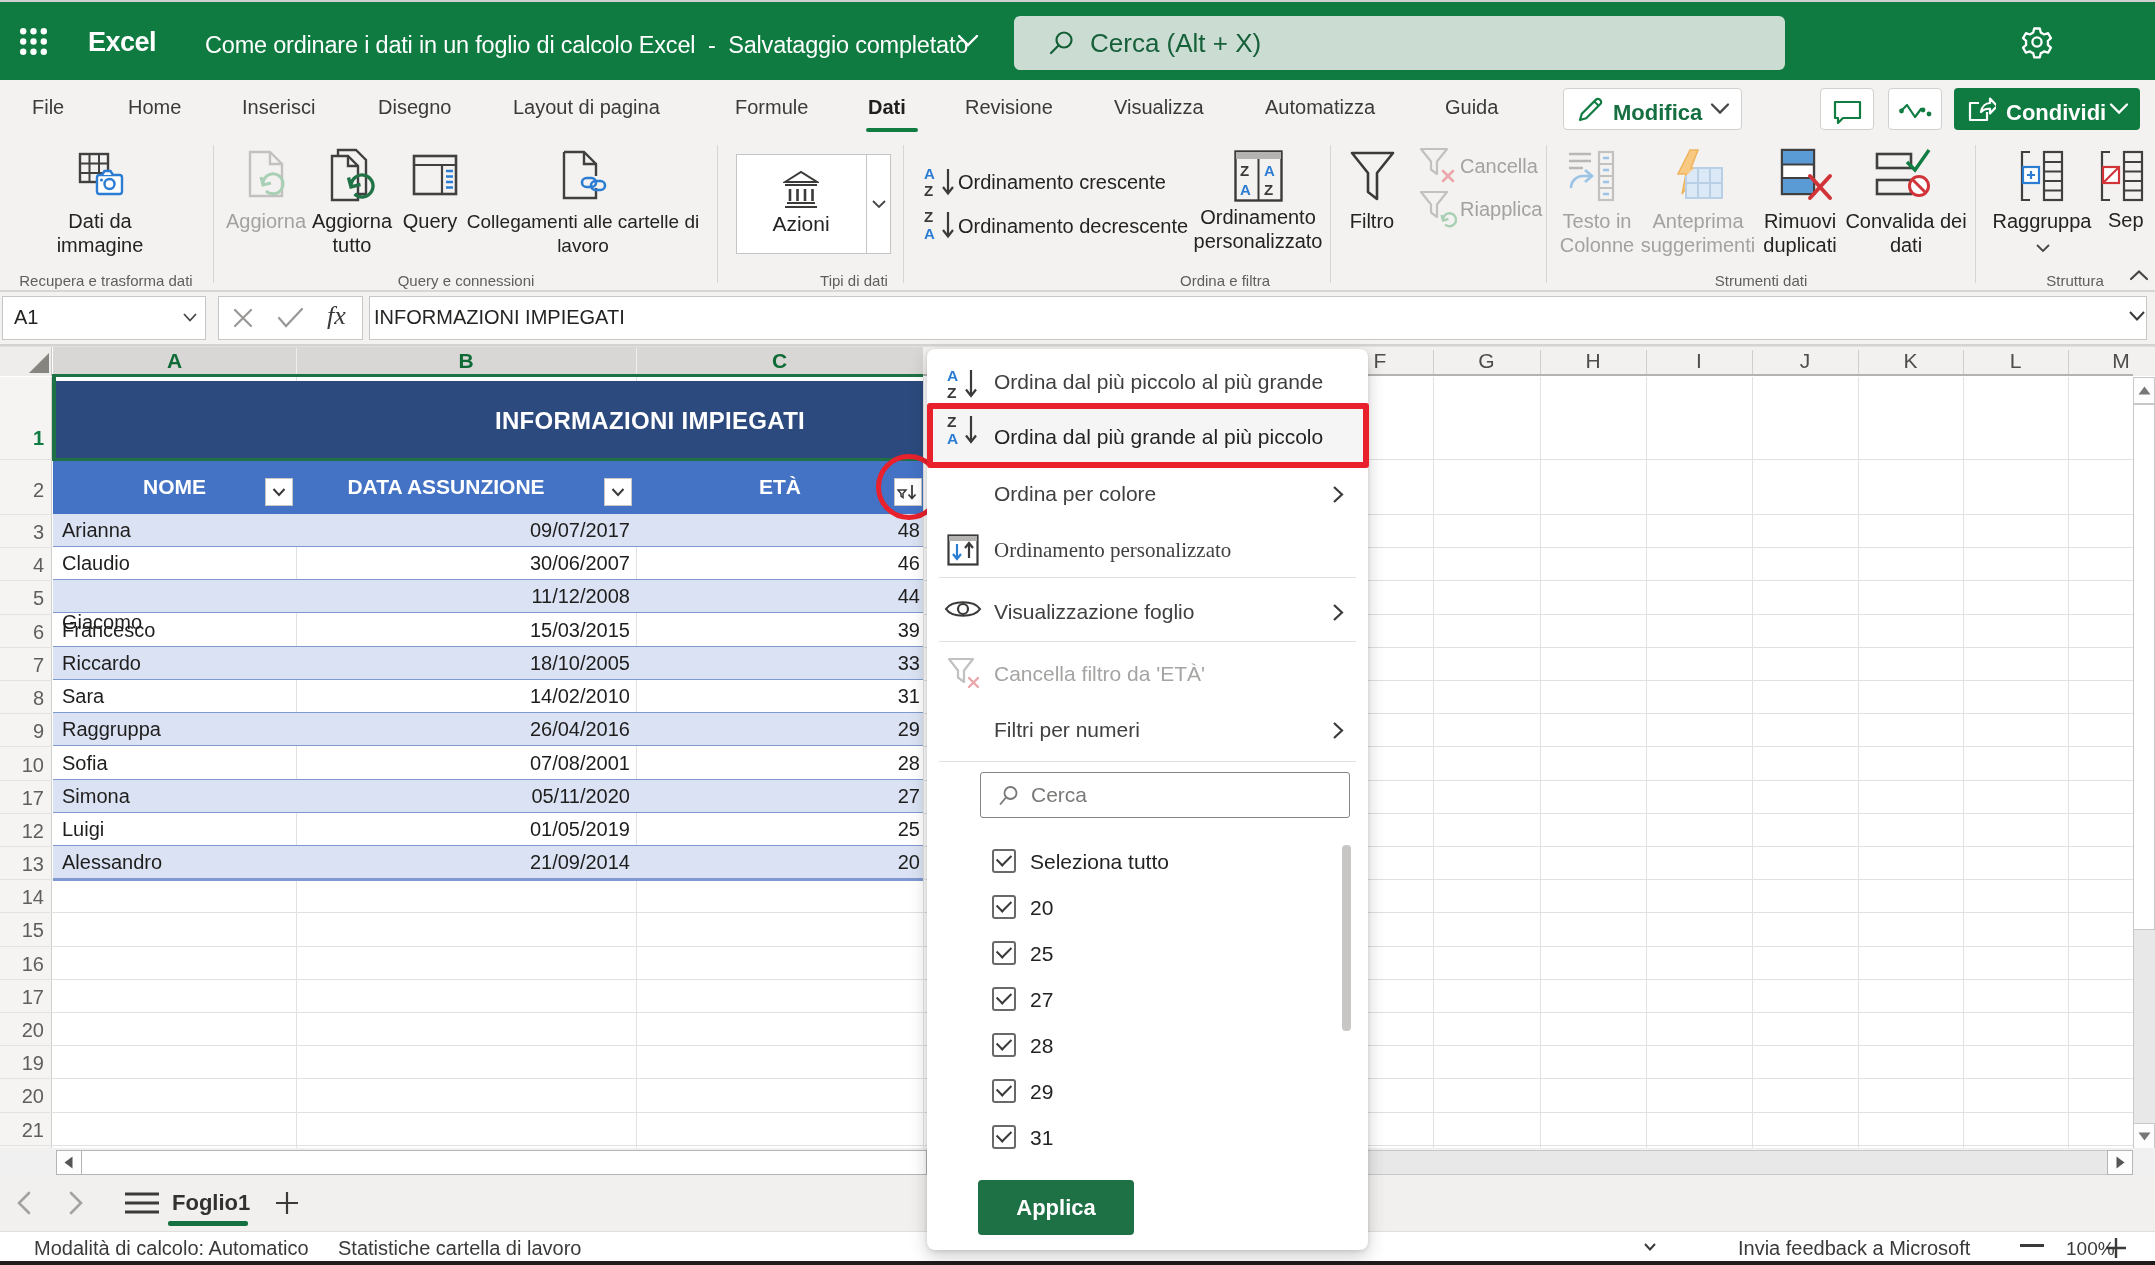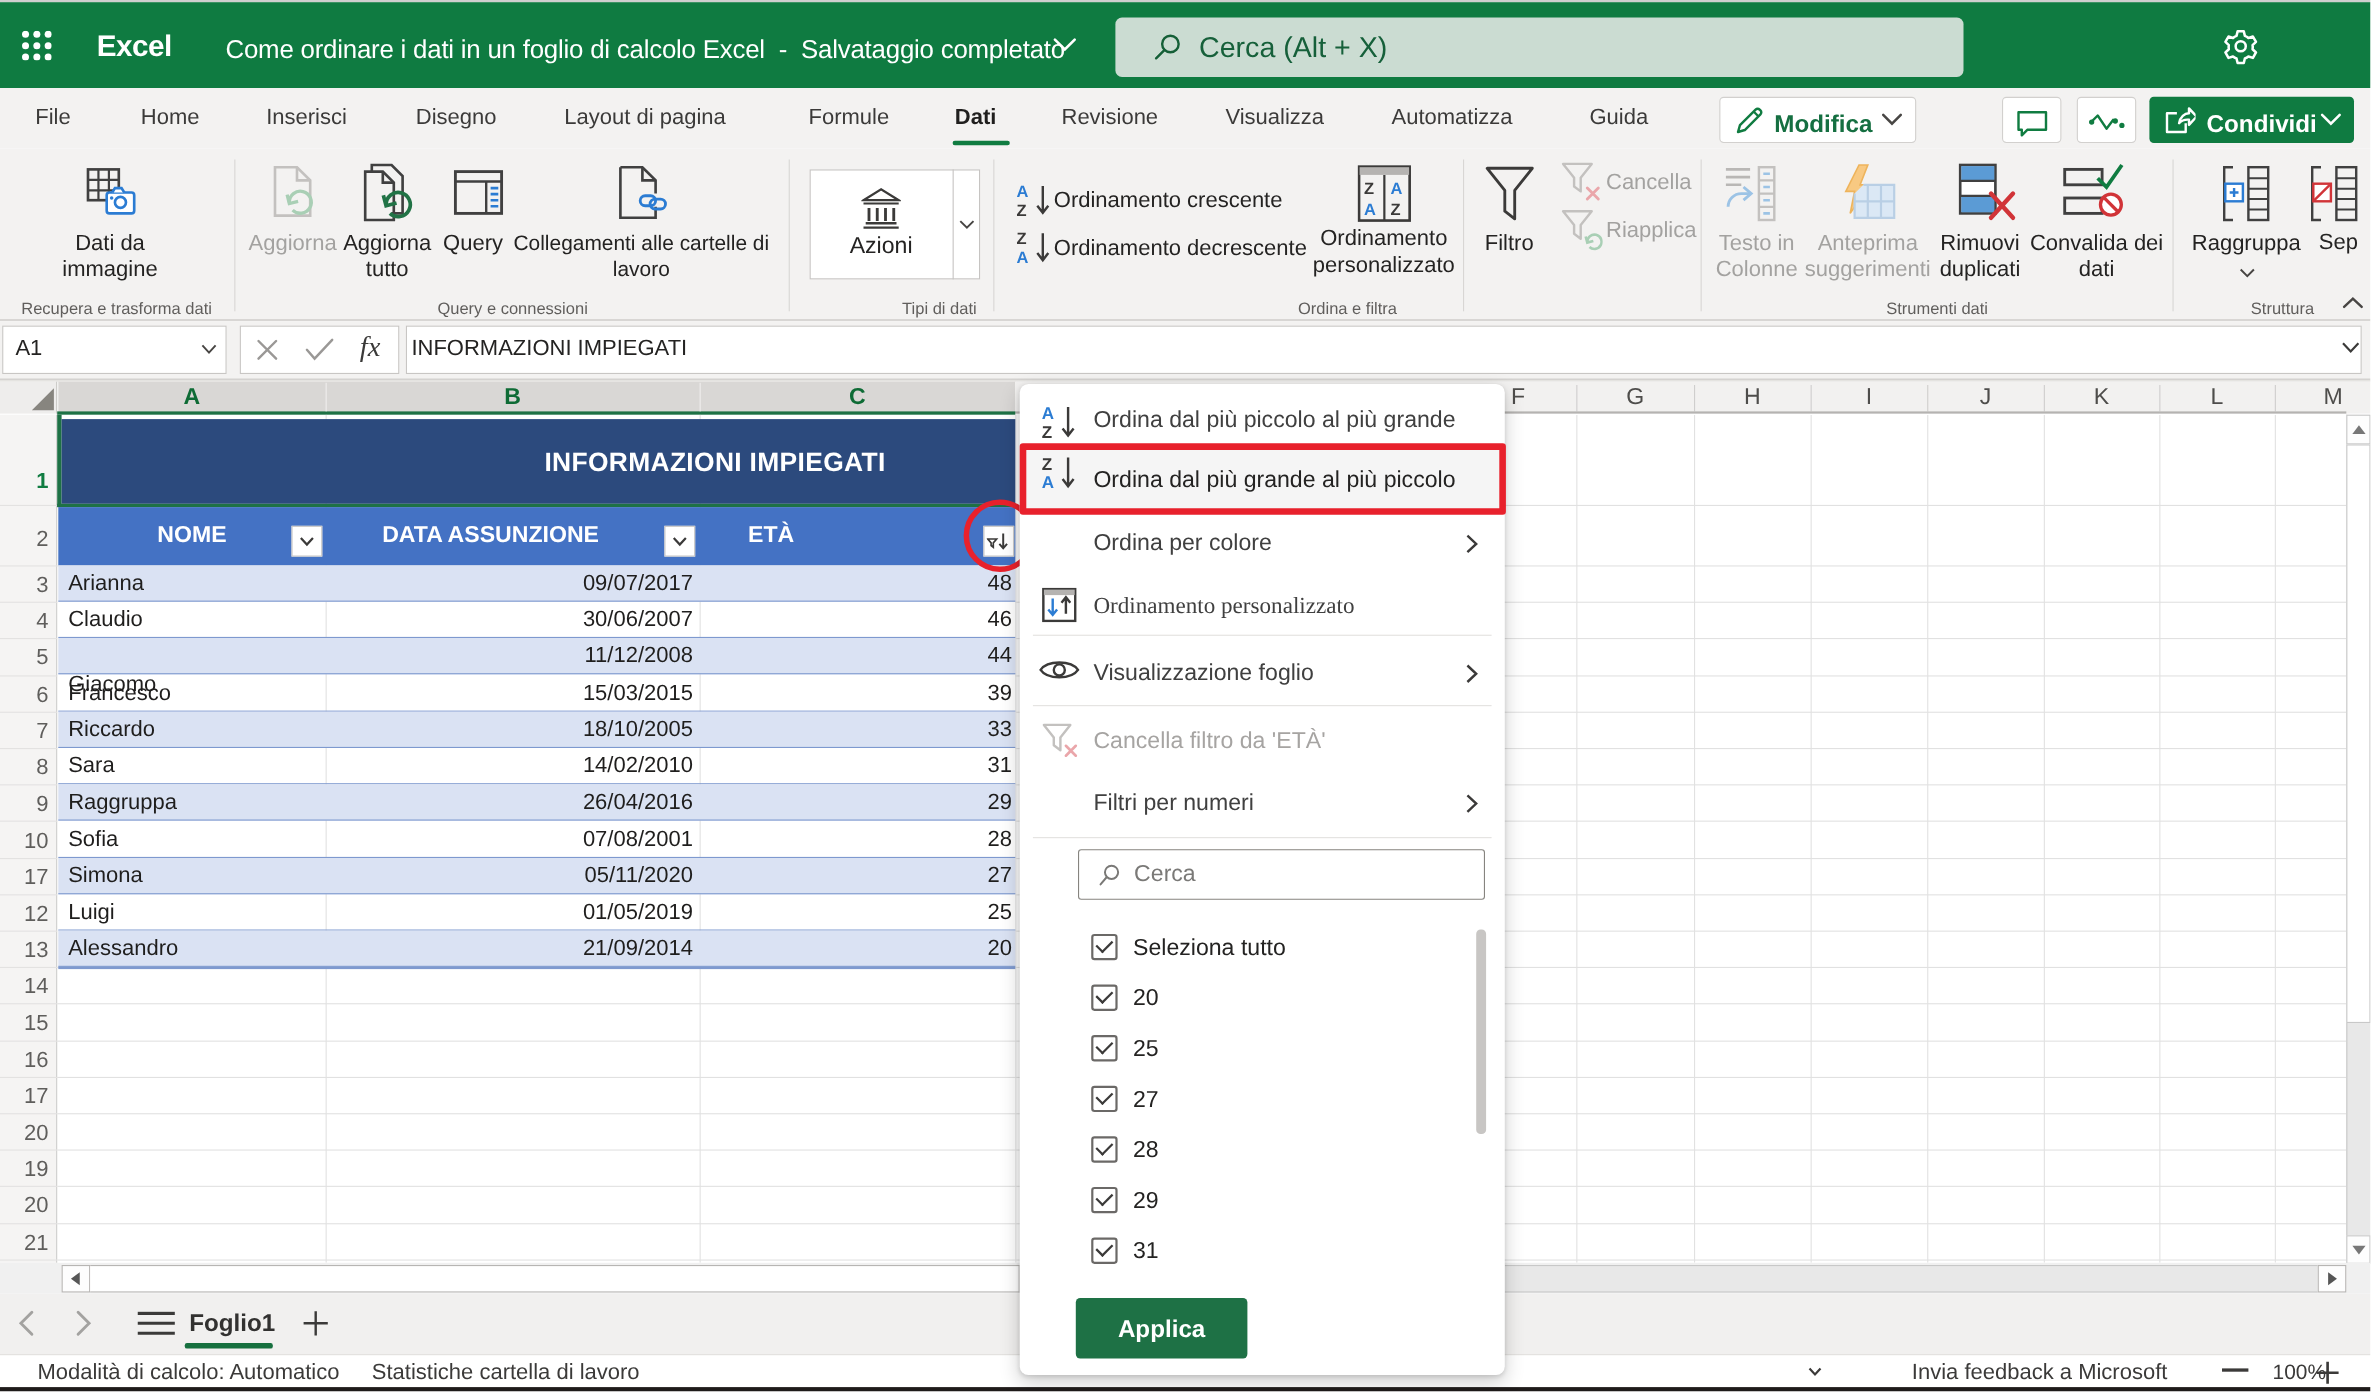--- a/index.html
+++ b/index.html
@@ -412,21 +412,21 @@
 <div class="rnum" style="top:427px;color:#107c41;font-weight:bold;">1</div>
 <div class="rnum" style="top:479px;">2</div>
 <div class="abs" style="left:52px;top:377px;width:4px;height:84px;background:#1e7145;"></div>
 
 <div class="abs" style="left:56px;top:381px;width:867px;height:77px;background:#2c4a7d;"></div>
 <div class="abs" style="left:300px;top:407px;width:700px;text-align:center;font-size:24px;font-weight:bold;color:#fff;letter-spacing:0.3px;" id="ttl">INFORMAZIONI IMPIEGATI</div>
 <div class="abs" style="left:52px;top:458px;width:871px;height:3px;background:#1e7145;"></div>
 <div class="abs" style="left:53px;top:461px;width:870px;height:53px;background:#4472c4;"></div>
 <div class="abs" style="left:53px;top:475px;width:243px;text-align:center;font-size:21px;font-weight:bold;color:#fff;">NOME</div>
 <div class="abs" style="left:296px;top:475px;width:300px;text-align:center;font-size:21px;font-weight:bold;color:#fff;">DATA ASSUNZIONE</div>
-<div class="abs" style="left:680px;top:475px;width:200px;font-size:21px;font-weight:bold;color:#fff;">ETÀ</div>
+<div class="abs" style="left:680px;top:475px;width:200px;text-align:center;font-size:21px;font-weight:bold;color:#fff;">ETÀ</div>
 
 <div class="fbtn" style="left:265px;"></div>
 <svg class="abs" style="left:271px;top:487px;" width="16" height="10" viewBox="0 0 16 10">
     <path d="M2.5 2 L8 8 L13.5 2" stroke="#3b3a39" stroke-width="2" fill="none"></path>
   </svg>
 <div class="fbtn" style="left:604px;"></div>
 <svg class="abs" style="left:610px;top:487px;" width="16" height="10" viewBox="0 0 16 10">
     <path d="M2.5 2 L8 8 L13.5 2" stroke="#3b3a39" stroke-width="2" fill="none"></path>
   </svg>
 <div class="fbtn" style="left:894px;"></div>

